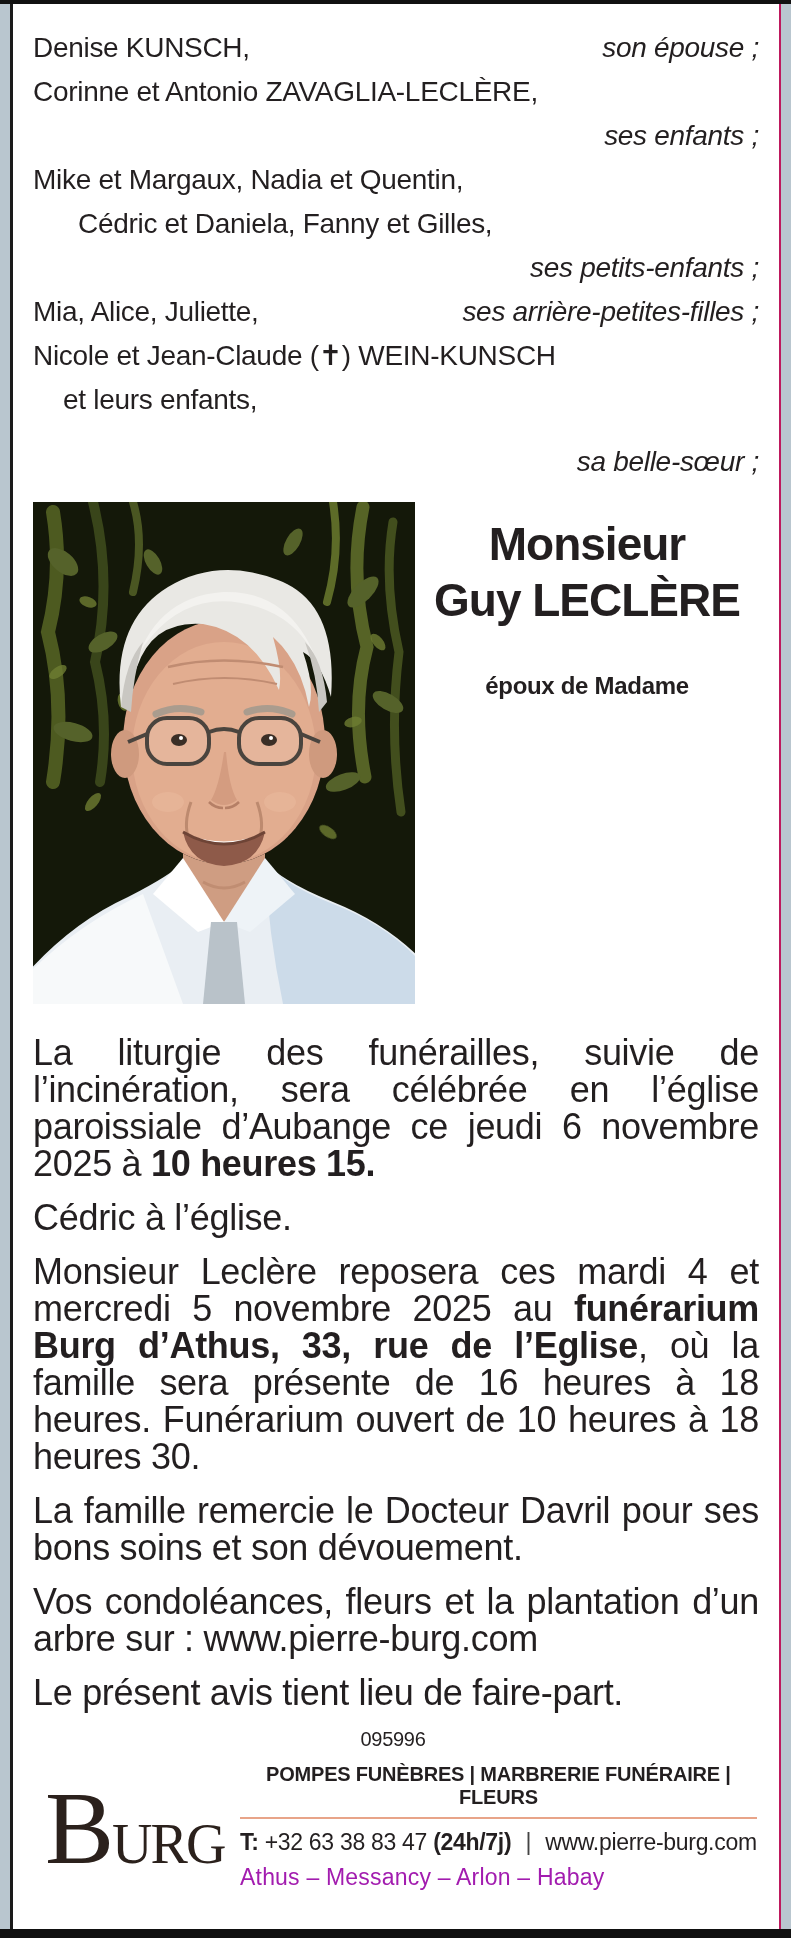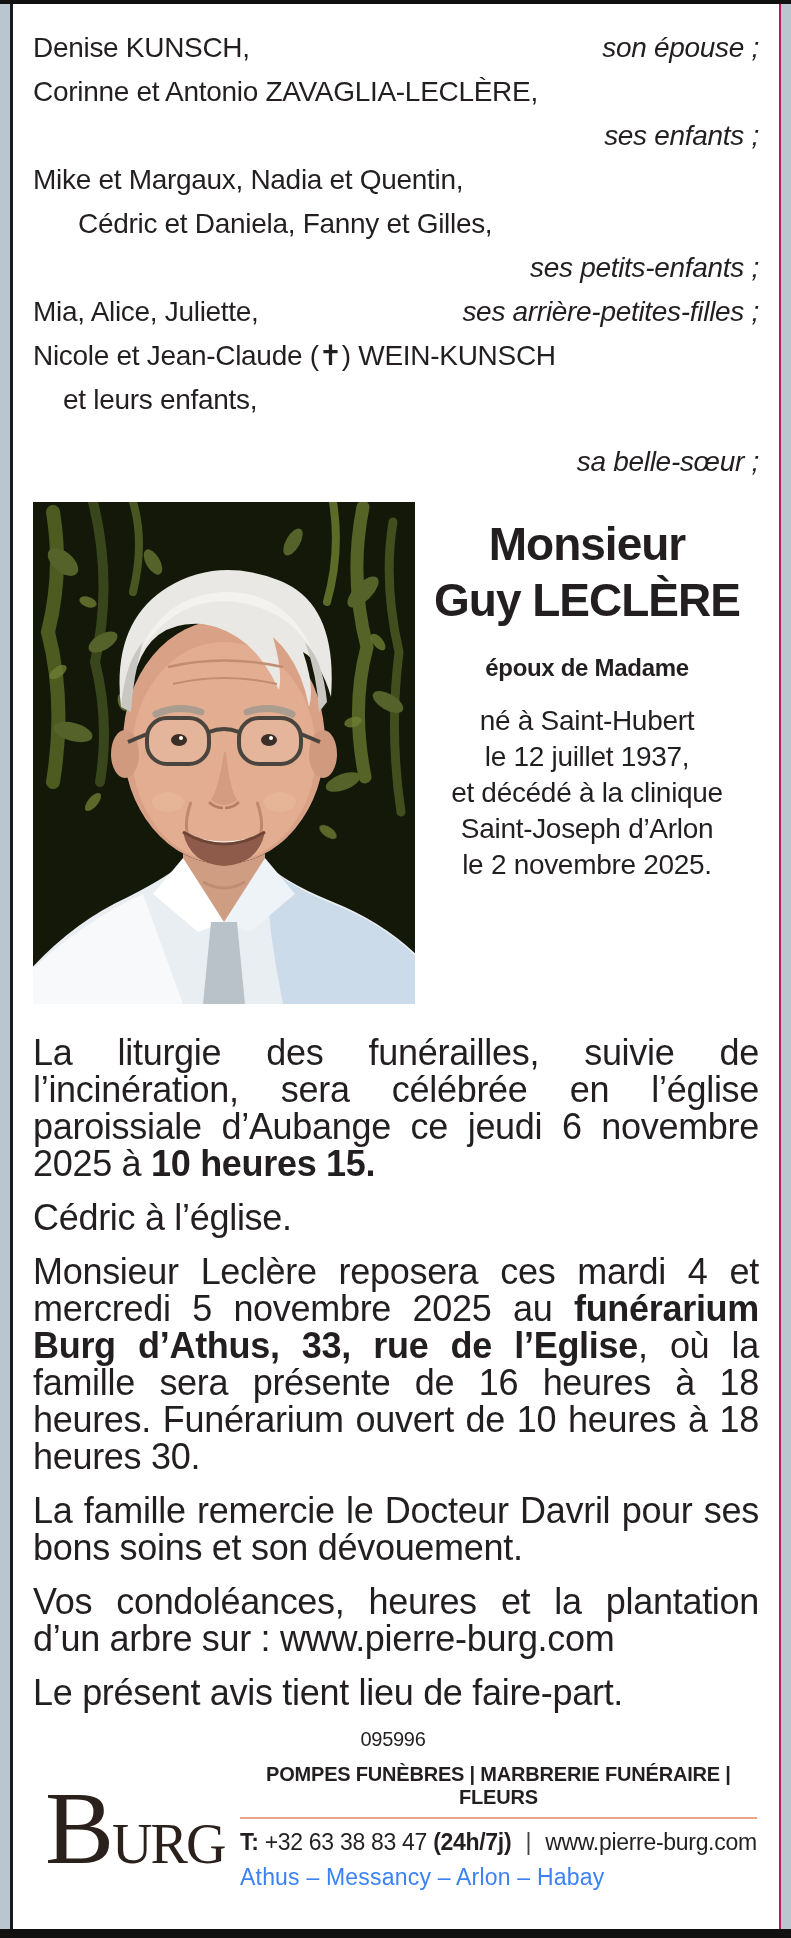--- a/index.html
+++ b/index.html
@@ -28,21 +28,21 @@
   .fam-left{white-space:nowrap;}
   .fam-right{font-style:italic;white-space:nowrap;margin-left:auto;}
   .indent-1{padding-left:45px;}
   .indent-2{padding-left:30px;}
   .gap-after{margin-bottom:26px;}
   .announce{ text-align:center;font-size:28px;line-height:37px;margin-top:10px;}
   
   .hero{display:flex;margin-top:22px;}
   .photo-wrap{width:382px;height:502px;flex:0 0 382px;overflow:hidden;}
   .hero-right{flex:1;display:flex;flex-direction:column;align-items:center;
-    text-align:center;padding-top:14px;}
+    text-align:center;padding-top:14px;gap:18px;}
   .deceased-title{font-weight:bold;font-size:46px;line-height:56px;letter-spacing:-1px;}
   .spouse{font-weight:bold;font-size:24px;line-height:35px;margin-top:22px;}
   .life{font-size:28px;line-height:36px;margin-top:18px;}
   
   .bodytext{margin-top:30px;}
   .bodytext p{
     margin:0 0 17px 0;font-size:36px;line-height:37px;
     text-align:justify;
   }
   .bodytext p.no-justify{text-align:left;}
@@ -56,21 +56,21 @@
     font-size:56px;color:#2b211c;line-height:1;
     padding-left:12px;padding-top:18px;
     letter-spacing:-2px;
   }
   .logo::first-letter{font-size:1.85em;font-weight:normal;}
   .footer-right{flex:1;padding-top:4px;padding-right:4px;}
   .tagline{font-size:20px;font-weight:bold;letter-spacing:-0.2px;text-align:center;}
   .rule{height:2px;background:#e8a489;margin:8px 0 10px 0;border:0;}
   .phoneline{font-size:23px;white-space:nowrap;}
   .phoneline .sep{padding:0 8px;color:#444;}
-  .cities{font-size:23px;color:#3b82f6;margin-top:8px;letter-spacing:0.2px;}
+  .cities{font-size:23px;color:#a21caf;margin-top:8px;letter-spacing:0.2px;}
 </style>
 </head>
 <body>
 
 <div class="bar-top"></div>
 
 <div class="notice">
 
   <div>
     <div class="fam-row">
@@ -198,36 +198,29 @@
       </svg>
     </div>
     <div class="hero-right">
       <div class="deceased-title">
         <div>Monsieur</div>
         <div>Guy LECLÈRE</div>
       </div>
       <div class="spouse">
         <div>époux de Madame</div>
       </div>
-      <div class="life">
-        <div>né à Saint-Hubert</div>
-        <div>le 12 juillet 1937,</div>
-        <div>et décédé à la clinique</div>
-        <div>Saint-Joseph d’Arlon</div>
-        <div>le 2 novembre 2025.</div>
-      </div>
     </div>
   </div>
 
   <div class="bodytext">
     <p><span>La liturgie des funérailles, suivie de l’incinération, sera célébrée en l’église paroissiale d’Aubange ce jeudi 6 novembre 2025 à </span><b class="inline">10 heures 15.</b></p>
     <p class="no-justify">Cédric à l’église.</p>
     <p><span>Monsieur Leclère reposera ces mardi 4 et mercredi 5 novembre 2025 au </span><b class="inline">funérarium Burg d’Athus, 33, rue de l’Eglise</b><span>, où la famille sera présente de 16 heures à 18 heures. Funérarium ouvert de 10 heures à 18 heures 30.</span></p>
     <p>La famille remercie le Docteur Davril pour ses bons soins et son dévouement.</p>
-    <p>Vos condoléances, heures et la plantation d’un arbre sur : www.pierre-burg.com</p>
+    <p>Vos condoléances, fleurs et la plantation d’un arbre sur : www.pierre-burg.com</p>
     <p class="no-justify">Le présent avis tient lieu de faire-part.</p>
   </div>
 
   <div class="ref">095996</div>
 
   <div class="footer">
     <div class="logo">BURG</div>
     <div class="footer-right">
       <div class="tagline">POMPES FUNÈBRES | MARBRERIE FUNÉRAIRE | FLEURS</div>
       <div class="rule"></div>

